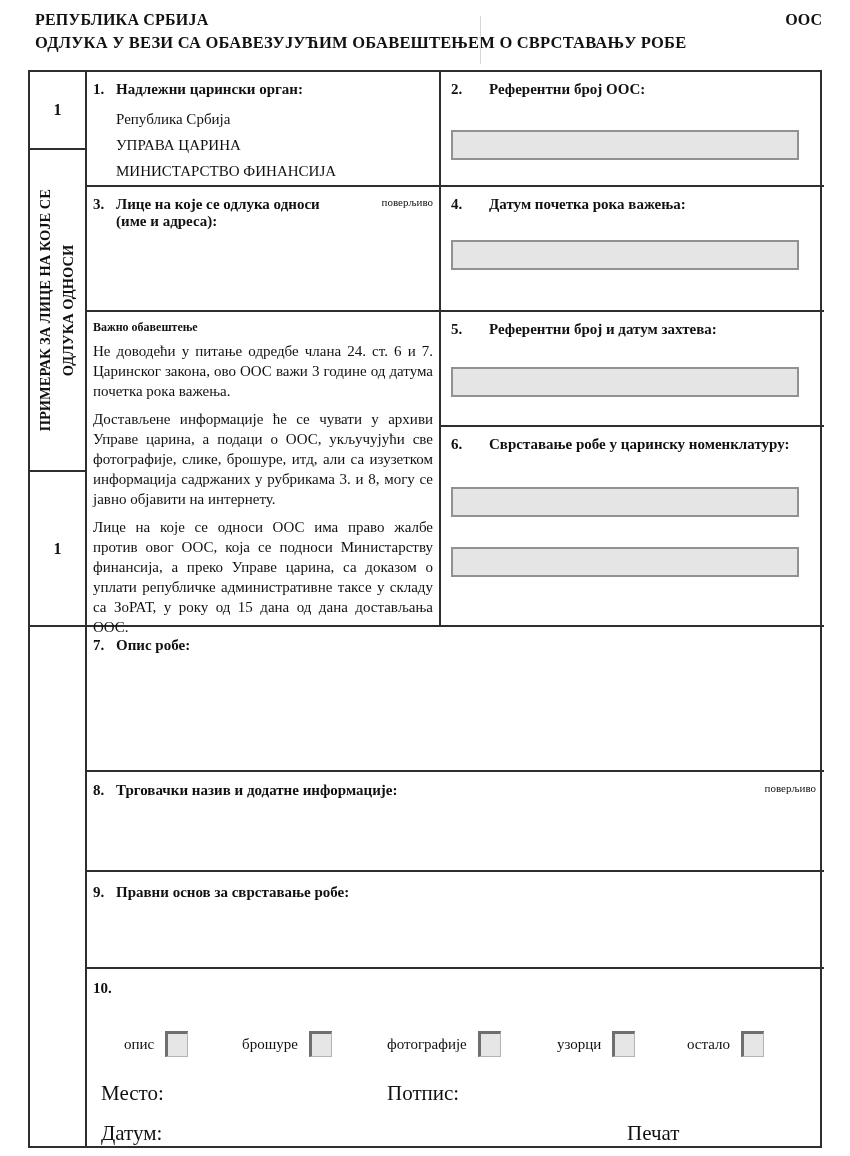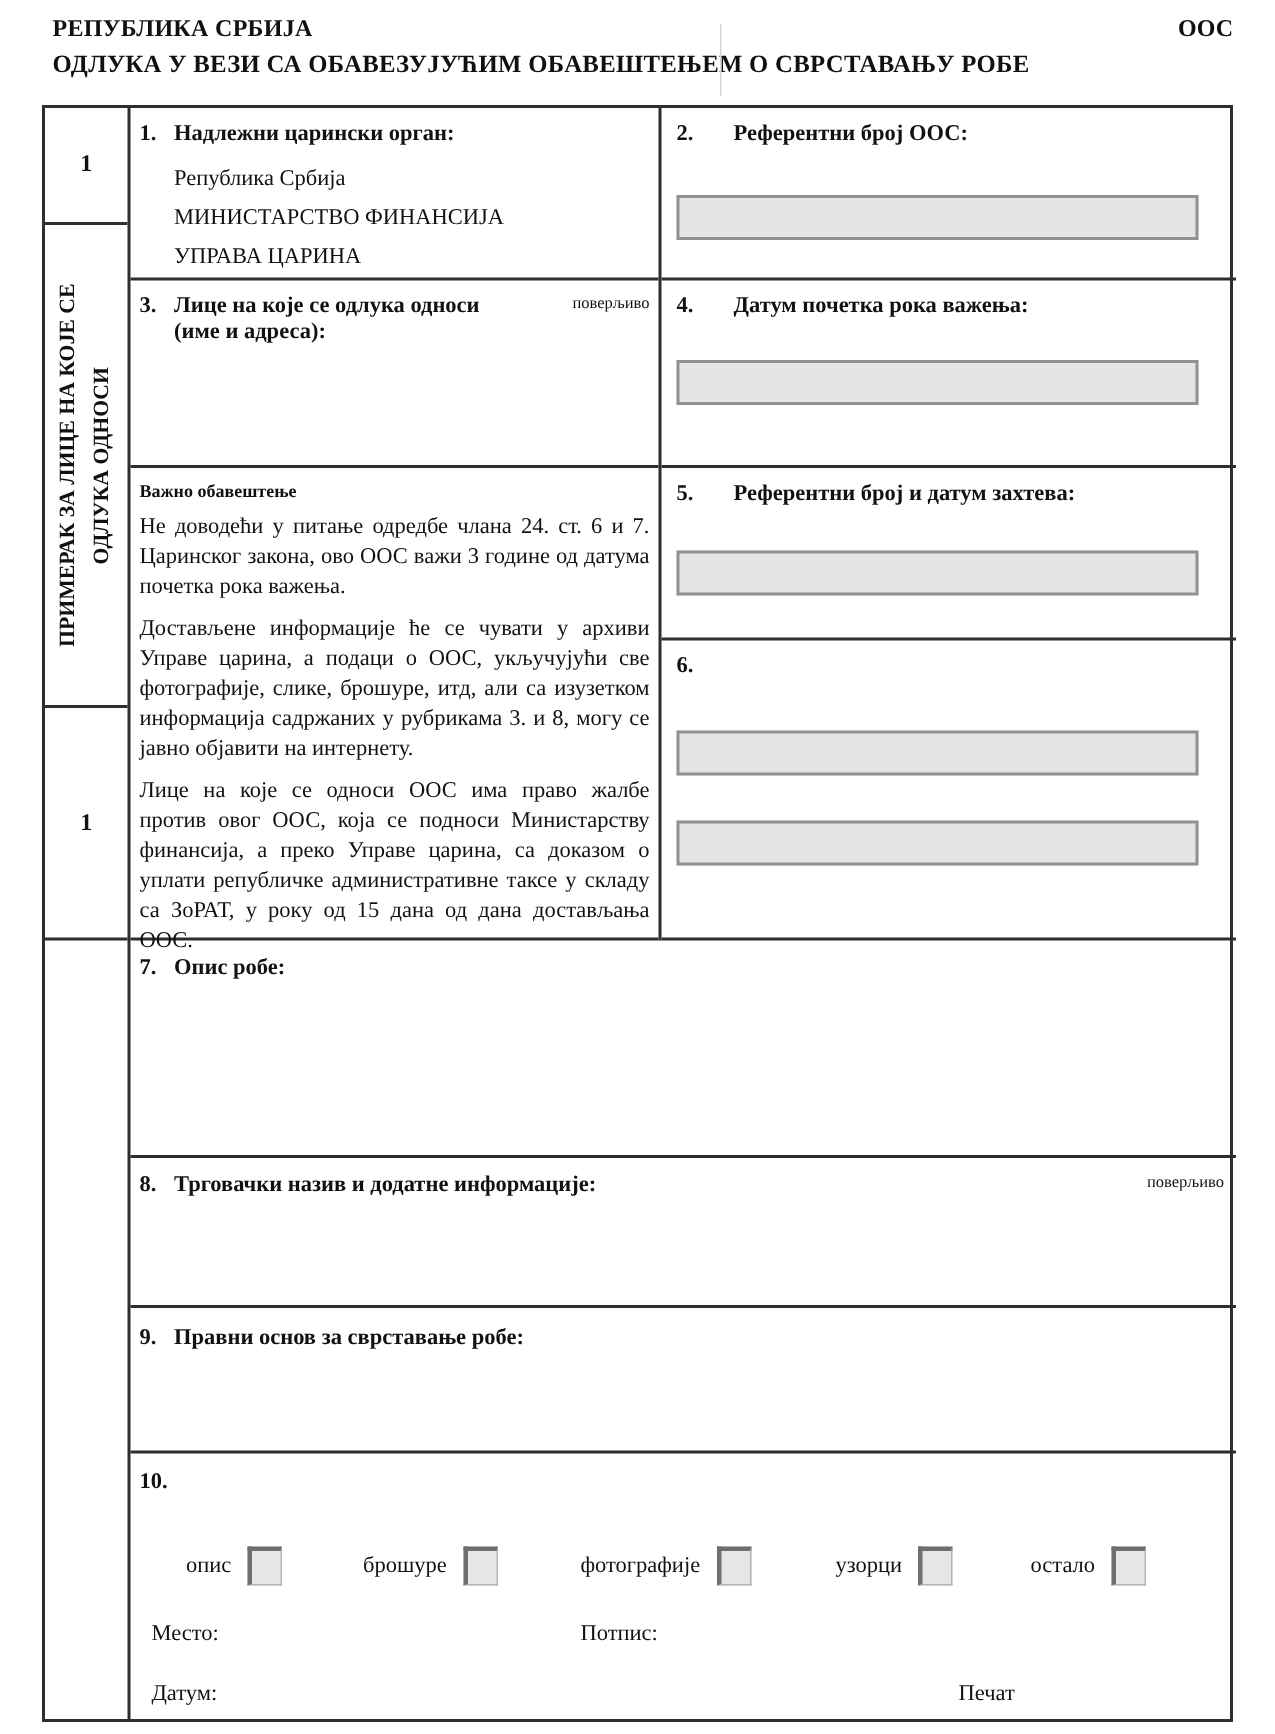--- a/index.html
+++ b/index.html
@@ -52,25 +52,25 @@
   .notice-title { font-weight:bold; font-size:12px; margin-bottom:6px; }
   .notice p { font-size:15px; line-height:20px; text-align:justify; margin-bottom:8px; }
 
   .field { position:absolute; left:10px; width:348px; height:30px; background:#e5e5e5; border:2px solid #919191; font-size:14px; padding:2px 6px; }
   .f2-top{ top:58px; } .f4-top{ top:53px; } .f5-top{ top:55px; } .f6a-top{ top:60px; } .f6b-top{ top:120px; }
 
   .cb-pair { position:absolute; top:62px; display:flex; align-items:flex-start; gap:11px; font-size:15px; }
   .cb-box { width:23px; height:26px; background:#e6e6e6; border:1px solid #b4b4b4; border-top:3px solid #6f6f6f; border-left:3px solid #6f6f6f; }
   .cb-lbl { line-height:26px; }
 
-  .b10-text { position:absolute; font-size:15px; }
+  .b10-text { position:absolute; font-size:21px; }
   .t-mesto  { left:14px;  top:112px; }
   .t-potpis { left:300px; top:112px; }
   .t-datum  { left:14px;  top:152px; }
-  .t-pecat  { left:540px; top:152px;margin-left:12px; }
+  .t-pecat  { left:540px; top:152px; }
 </style>
 </head>
 <body>
 
 <div class="hdr-country">РЕПУБЛИКА СРБИЈА</div>
 <div class="hdr-code">ООС</div>
 <div class="hdr-title">ОДЛУКА У ВЕЗИ СА ОБАВЕЗУЈУЋИМ ОБАВЕШТЕЊЕМ О СВРСТАВАЊУ РОБЕ</div>
 <div class="scan-line"></div>
 
 <div class="form-table">
@@ -84,22 +84,22 @@
   </div>
 
   <div class="col-mid">
     <div class="box1">
       <div class="lbl-row">
         <span class="num-s">1.</span>
         <span class="lbl-grow">Надлежни царински орган:</span>
       </div>
       <div class="box1-lines">
         <div>Република Србија</div>
+        <div>УПРАВА ЦАРИНА</div>
         <div>МИНИСТАРСТВО ФИНАНСИЈА</div>
-        <div>УПРАВА ЦАРИНА</div>
       </div>
     </div>
     <div class="box3">
       <div class="lbl-row">
         <span class="num-s">3.</span>
         <span>Лице на које се одлука односи</span>
         <span class="confidential">поверљиво</span>
       </div>
       <div class="lbl-row">
         <span class="num-s"></span>
@@ -132,20 +132,21 @@
     <div class="box5">
       <div class="lbl-row">
         <span class="num-w">5.</span>
         <span>Референтни број и датум захтева:</span>
       </div>
       <div class="field f5-top"></div>
     </div>
     <div class="box6">
       <div class="lbl-row">
         <span class="num-w">6.</span>
+        <span>Сврставање робе у царинску номенклатуру:</span>
       </div>
       <div class="field f6a-top"></div>
       <div class="field f6b-top"></div>
     </div>
   </div>
 
   <div class="box7">
     <div class="lbl-row">
       <span class="num-s">7.</span>
       <span>Опис робе:</span>

